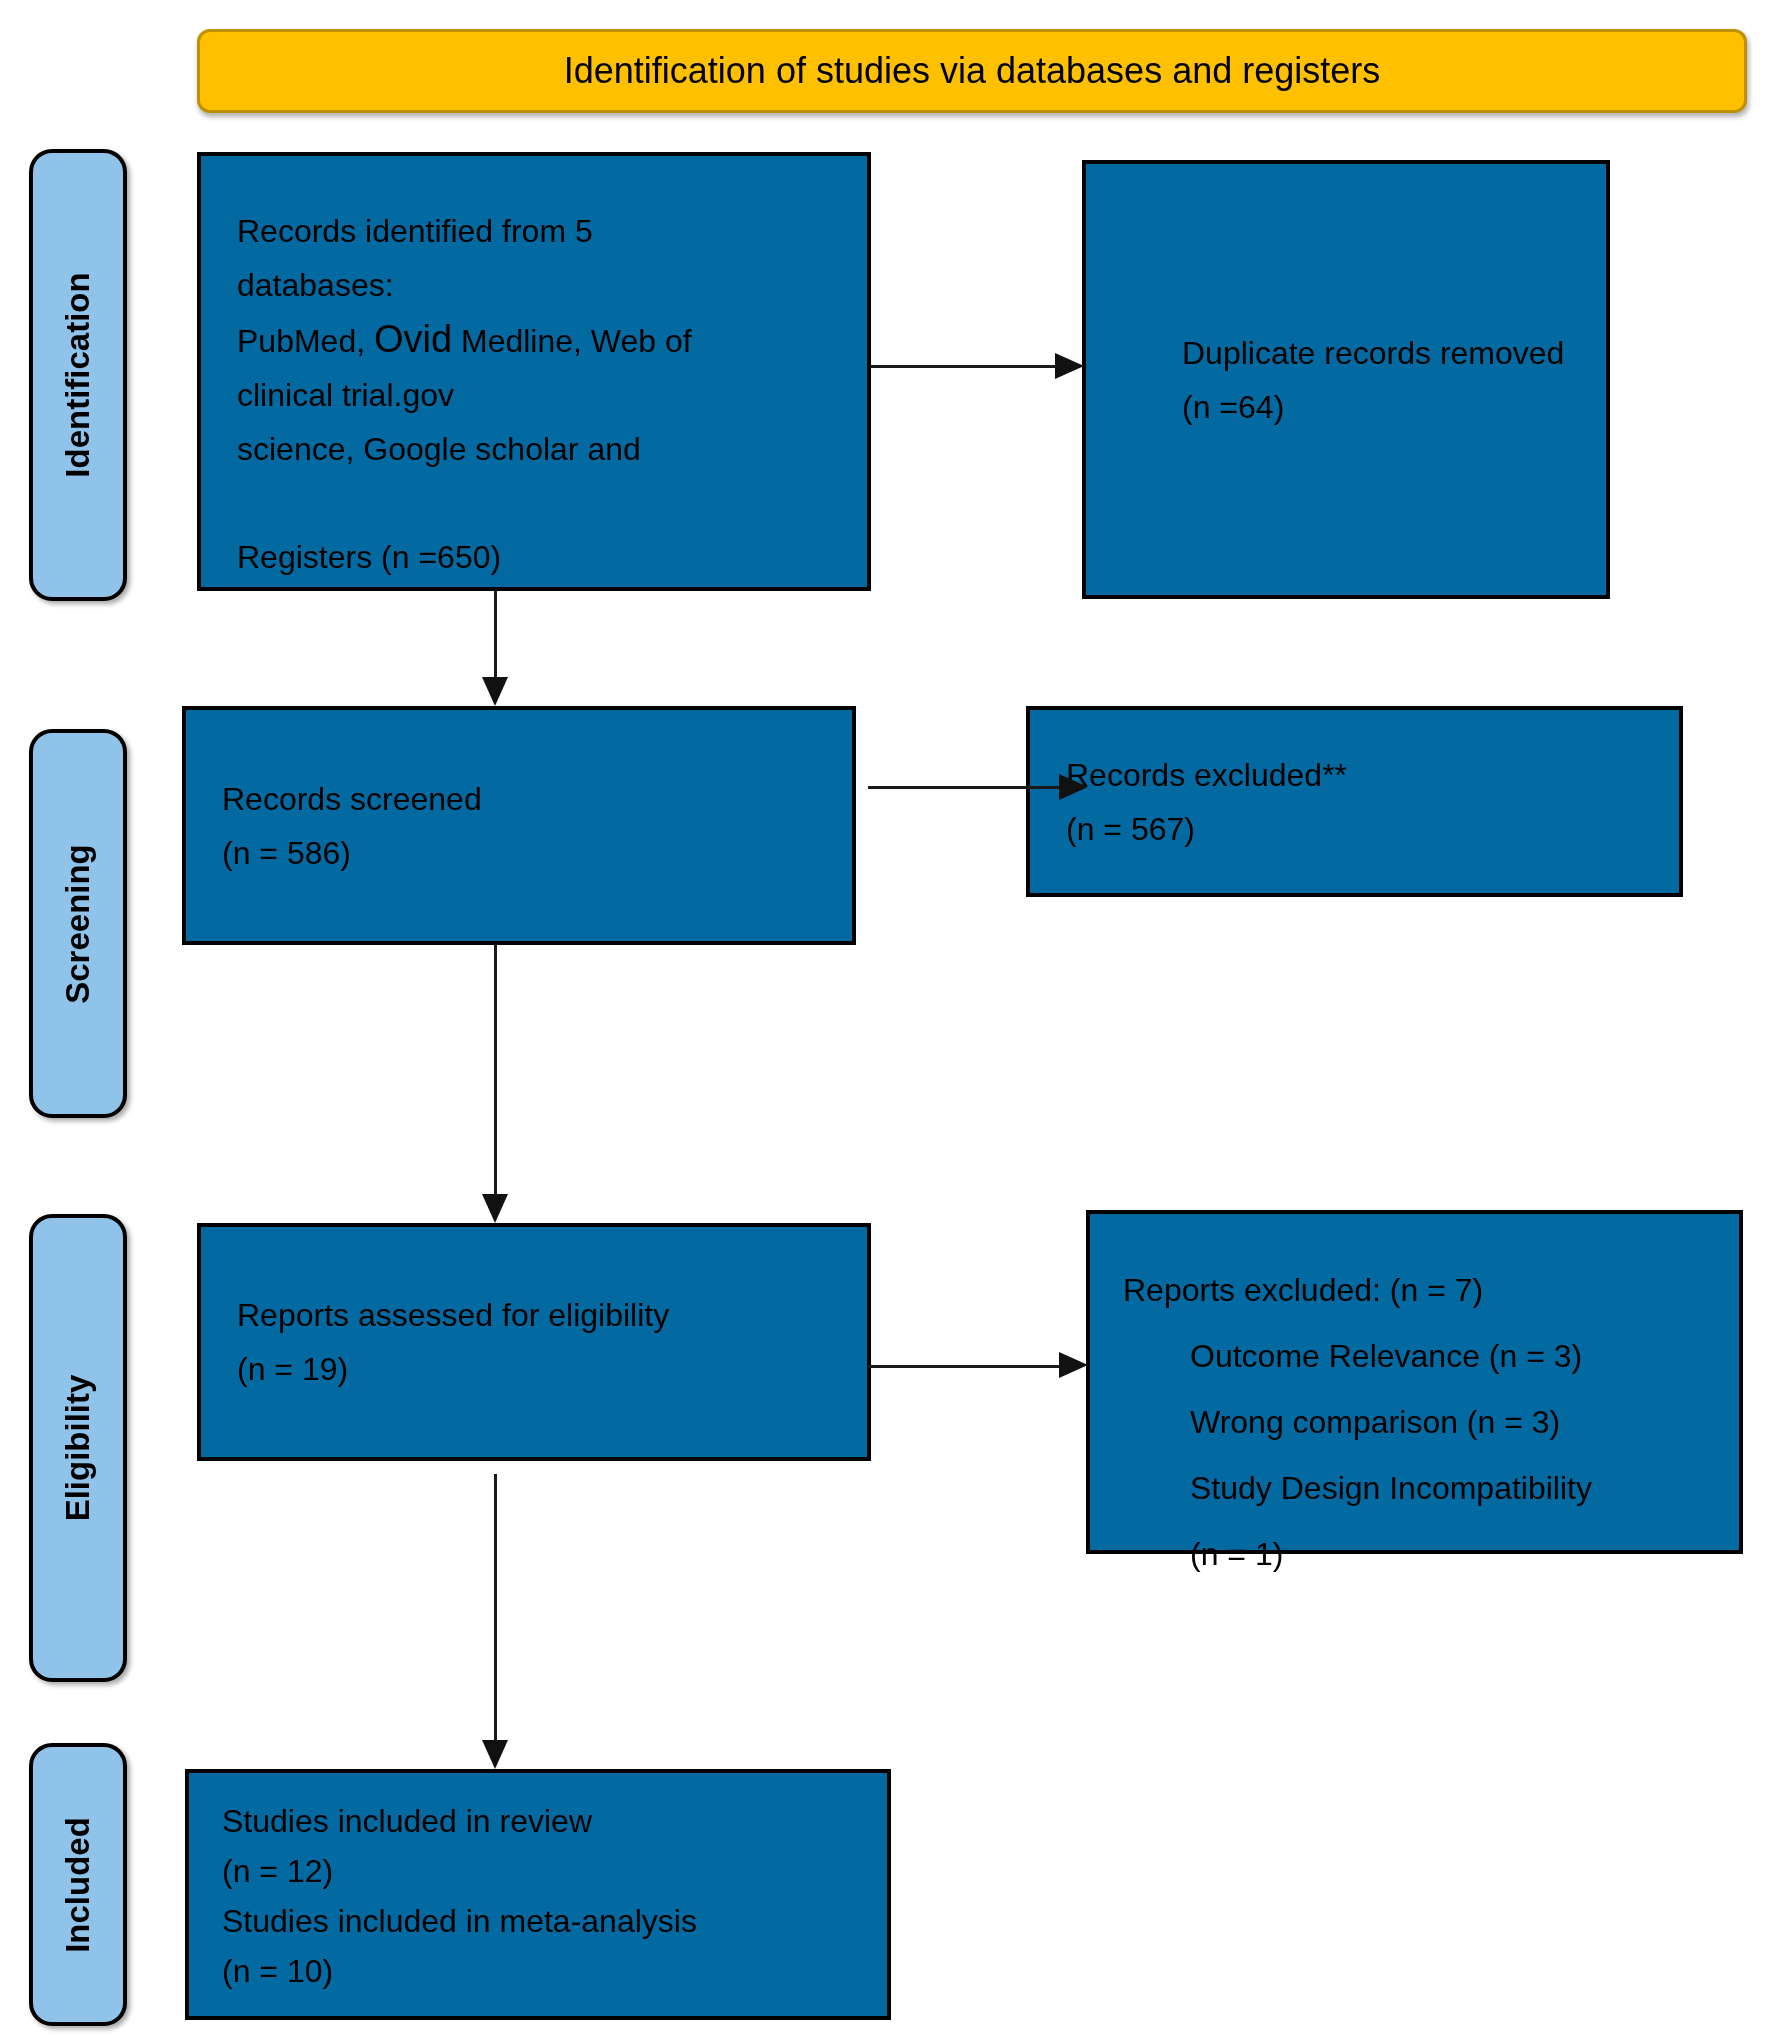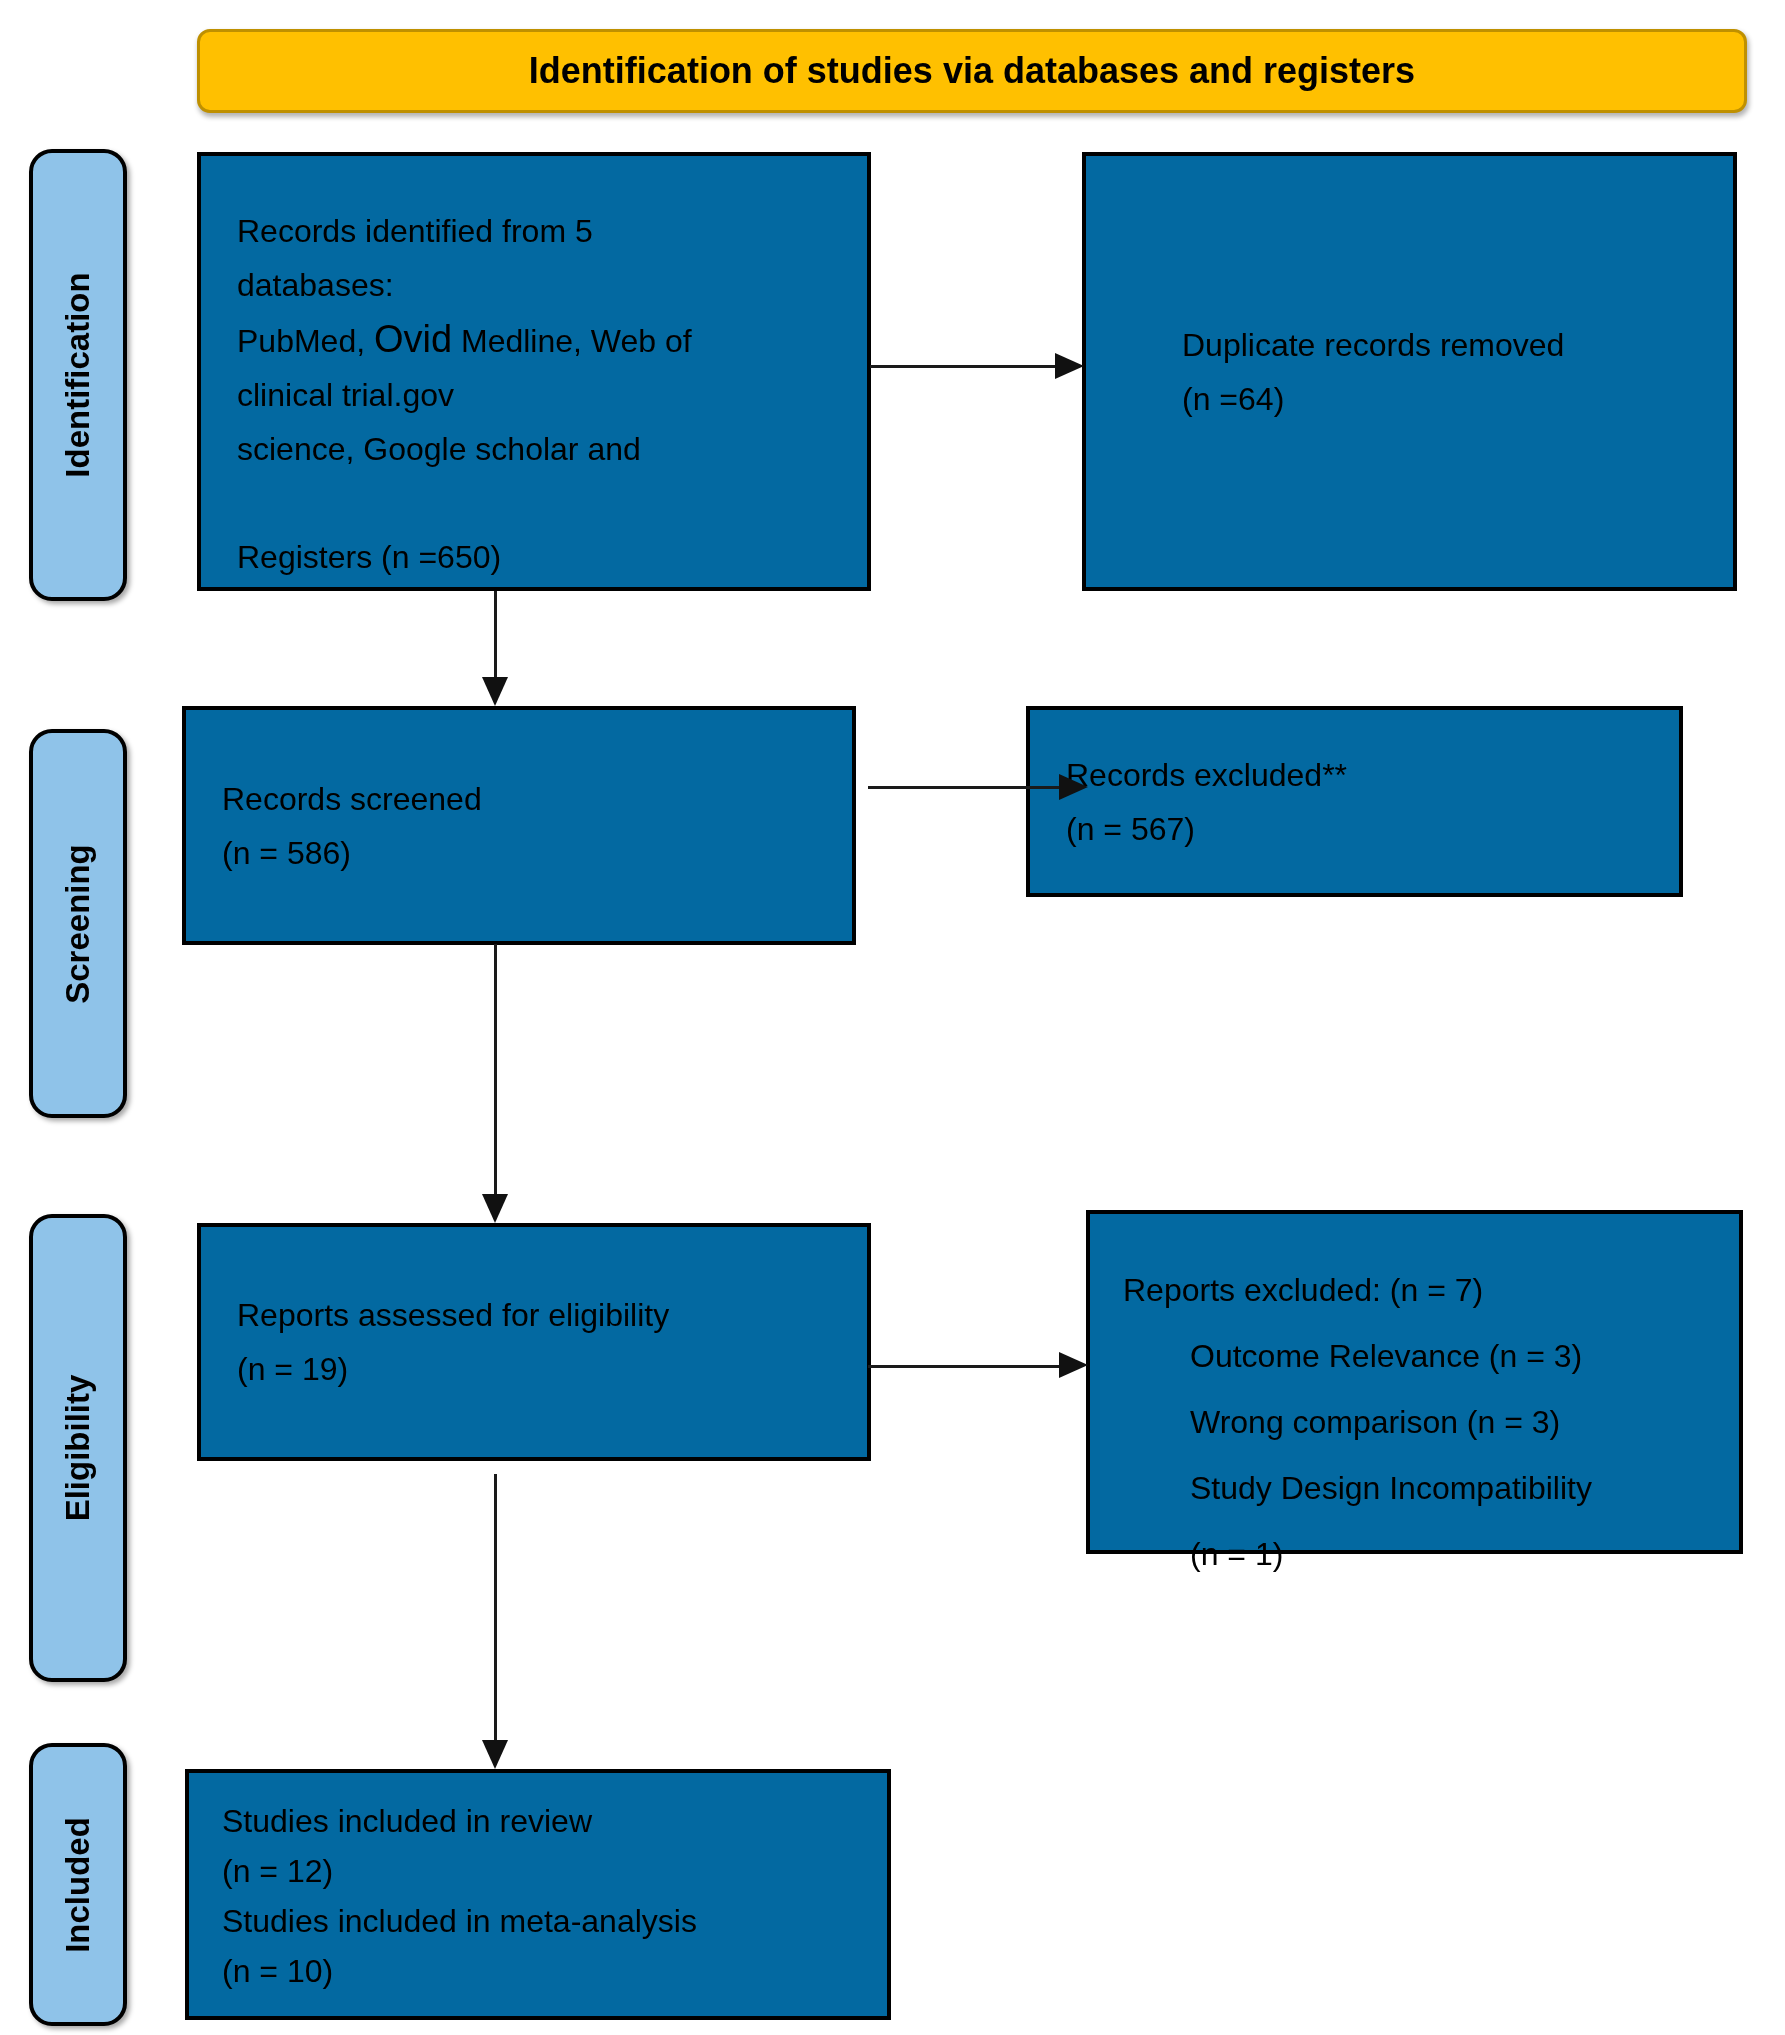--- a/index.html
+++ b/index.html
@@ -16,21 +16,21 @@
   
   .banner{
     position:absolute;
     left:197px; top:29px;
     width:1550px; height:84px;
     background:#FFC000;
     border:3px solid #BF9000;
     border-radius:13px;
     box-sizing:border-box;
     display:flex; align-items:center; justify-content:center;
-    font-size:36px; font-weight:bold;
+    font-size:36px; font-weight:normal;
     box-shadow:1.8px 3.6px 4.8px rgba(0,0,0,0.30);
   }
 
   
   .stage{
     position:absolute;
     left:29px; width:98px;
     background:#8FC3E9;
     border:4.2px solid #000000;
     border-radius:23px;
@@ -57,21 +57,21 @@
     font-size:32px;
     line-height:54px;
   }
   .box .ln{white-space:nowrap;}
   .center-col{display:flex; flex-direction:column; justify-content:center;}
 
   #box-identified{left:197px; top:152px; width:674px; height:439px; padding:48px 18px 0 36px;}
   #box-identified .big{font-size:38px;}
   #box-identified .spacer-top{margin-top:54px;}
 
-  #box-duplicates{left:1082px; top:152px; width:655px; height:439px; padding-left:96px; padding-right:3px;}
+  #box-duplicates{left:1082px; top:160px; width:528px; height:439px; padding-left:96px; padding-right:3px;}
 
   #box-screened{left:182px; top:706px; width:674px; height:239px; padding-left:36px;}
 
   #box-records-excluded{left:1026px; top:706px; width:657px; height:191px; padding-left:36px;}
 
   #box-assessed{left:197px; top:1223px; width:674px; height:238px; padding-left:36px;}
 
   #box-reports-excluded{left:1086px; top:1210px; width:657px; height:344px; padding:43px 14px 0 33px; line-height:66px;}
   #box-reports-excluded .indent{padding-left:67px;}
 

